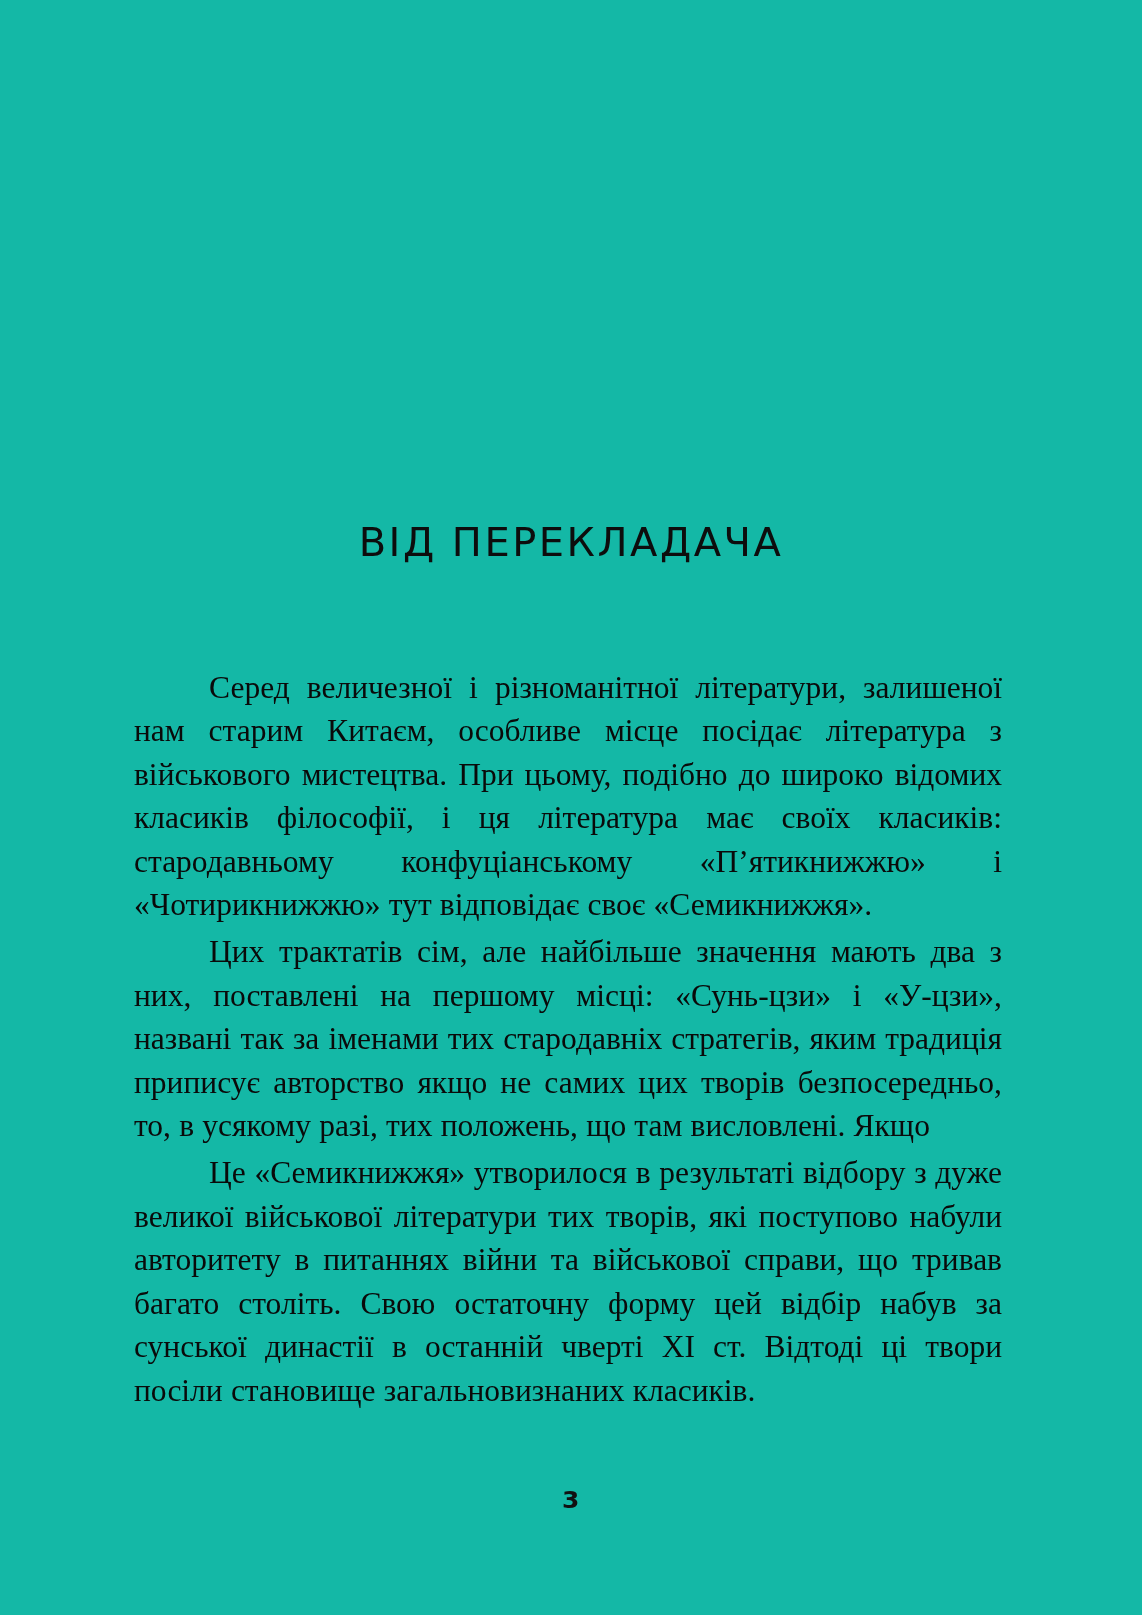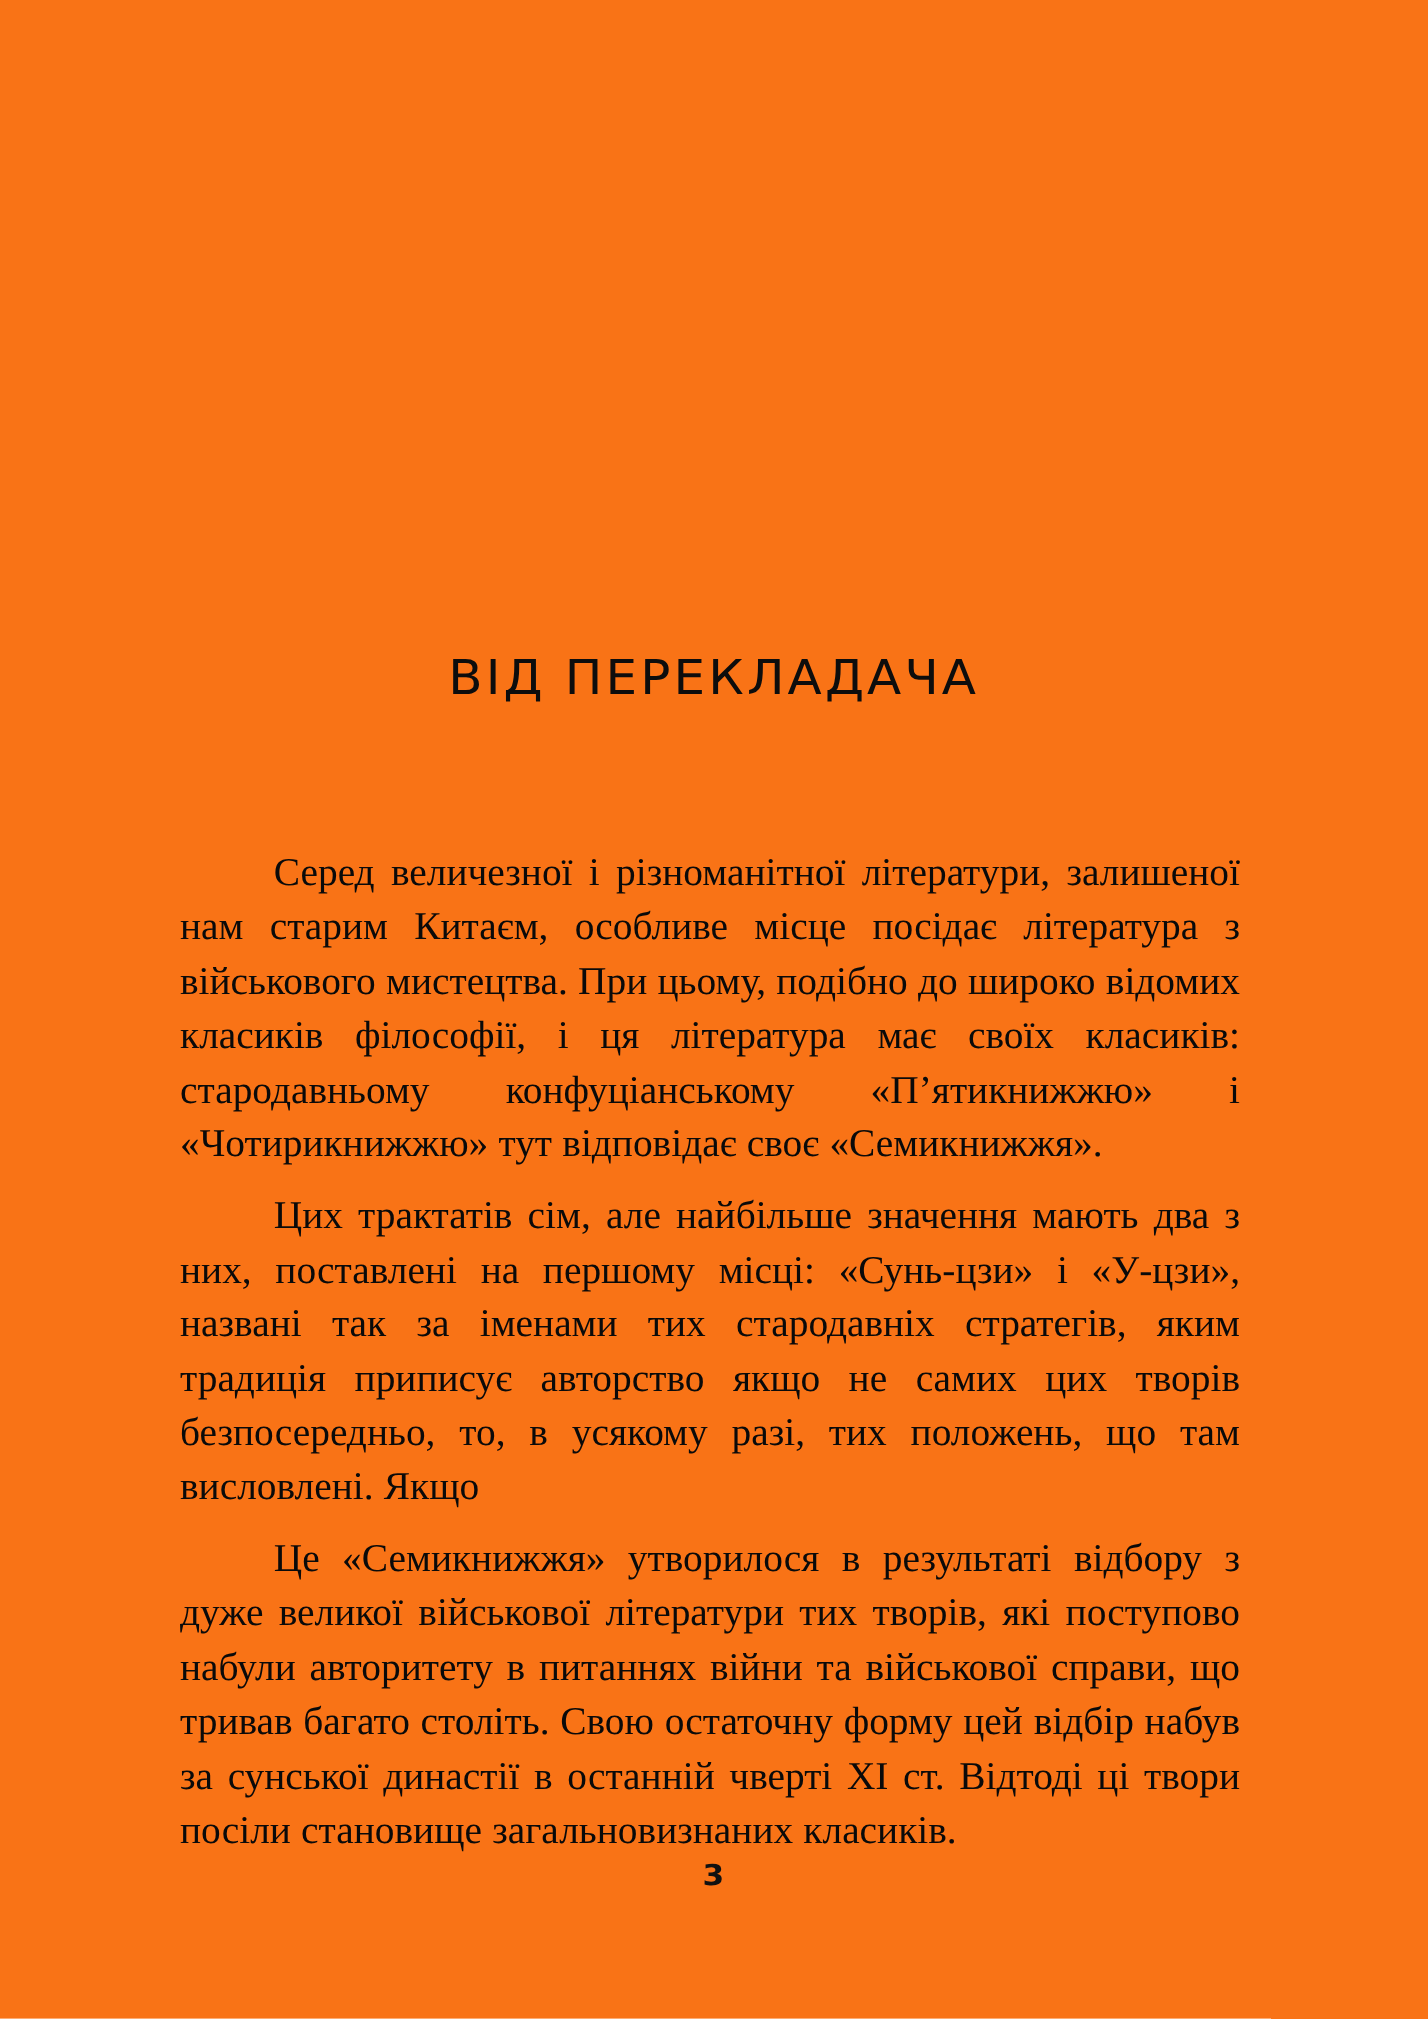--- a/index.html
+++ b/index.html
@@ -7,21 +7,21 @@
     margin: 0;
     padding: 0;
     background: #ffffff;
   }
 
   .page {
     position: relative;
     width: 1142px;
     height: 1615px;
     margin: 0 auto;
-    background: #f97316;
+    background: #14b8a6;
     overflow: hidden;
     -webkit-font-smoothing: antialiased;
   }
 
   
   .chapter-title {
     position: absolute;
     left: 0;
     right: 0;
     top: 493px;
@@ -41,21 +41,21 @@
 
   
   .text-block {
     position: absolute;
     left: 130px;
     top: 662px;
     width: 876px;
   }
 
   .body-par {
-    margin: 14px;
+    margin: 4px;
     font-family: "Liberation Serif", "DejaVu Serif", serif;
     font-size: 31.5px;
     line-height: 43.4px;
     color: #0a0a0a;
     text-align: justify;
     text-justify: inter-word;
     text-indent: 75px;
     hyphens: manual;
     word-spacing: 0.3px;
   }

